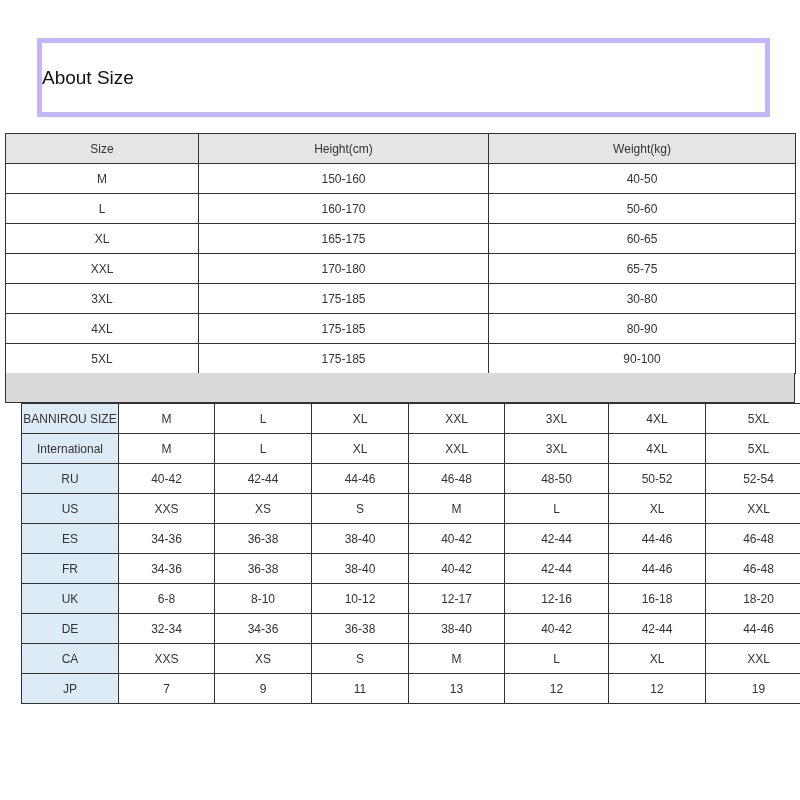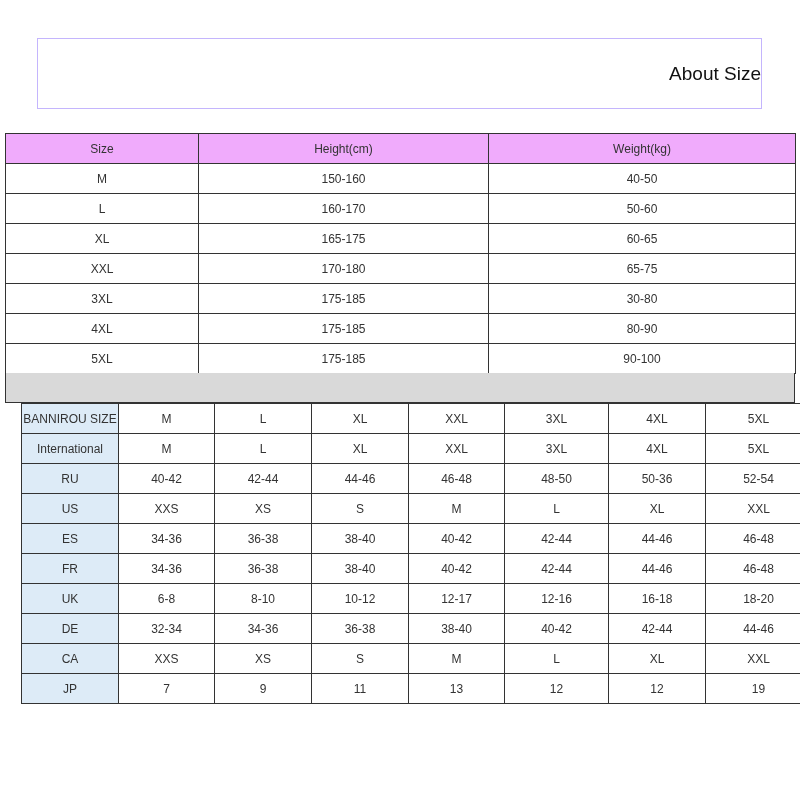--- a/index.html
+++ b/index.html
@@ -1,24 +1,24 @@
 <!DOCTYPE html>
 <html><head>
   <meta charset="utf-8">
   <style>
     html, body { margin: 0; padding: 0; background: #ffffff; }
     body { width: 800px; height: 800px; position: relative; overflow: hidden;
            font-family: "Liberation Sans", "DejaVu Sans", sans-serif; color: #222; }
     .title-box { position: absolute; left: 37px; top: 38px; width: 723px; height: 69px;
-                 border: 1px solid #c4b5fd; display: flex; align-items: center; justify-content: flex-end; }
+                 border: 5px solid #c4b5fd; display: flex; align-items: center; justify-content: flex-start; }
     .title-box span { font-size: 19px; color: #111; }
     table { position: absolute; border-collapse: collapse; table-layout: fixed; }
     td { border: 1px solid #333; text-align: center; vertical-align: middle;
          font-size: 12px; color: #333; padding: 0; height: 29px; white-space: nowrap; overflow: hidden; }
-    .hdr { background: #f0abfc; }
+    .hdr { background: #e5e5e5; }
     #upper { left: 5px; top: 133px; width: 790px; }
     #sep { position: absolute; left: 5px; top: 373px; width: 788px; height: 29px;
            background: #d9d9d9; border: 1px solid #333; border-top: none; }
     #lower { left: 21px; top: 403px; width: 790px; }
     #lower td.rowhdr { background: #ddebf7; font-size: 12px; }
   </style>
 </head>
 <body>
 
 <div class="title-box">
@@ -109,21 +109,21 @@
         <td>4XL</td>
         <td>5XL</td>
       </tr>
       <tr>
         <td class="rowhdr">RU</td>
         <td>40-42</td>
         <td>42-44</td>
         <td>44-46</td>
         <td>46-48</td>
         <td>48-50</td>
-        <td>50-36</td>
+        <td>50-52</td>
         <td>52-54</td>
       </tr>
       <tr>
         <td class="rowhdr">US</td>
         <td>XXS</td>
         <td>XS</td>
         <td>S</td>
         <td>M</td>
         <td>L</td>
         <td>XL</td>

